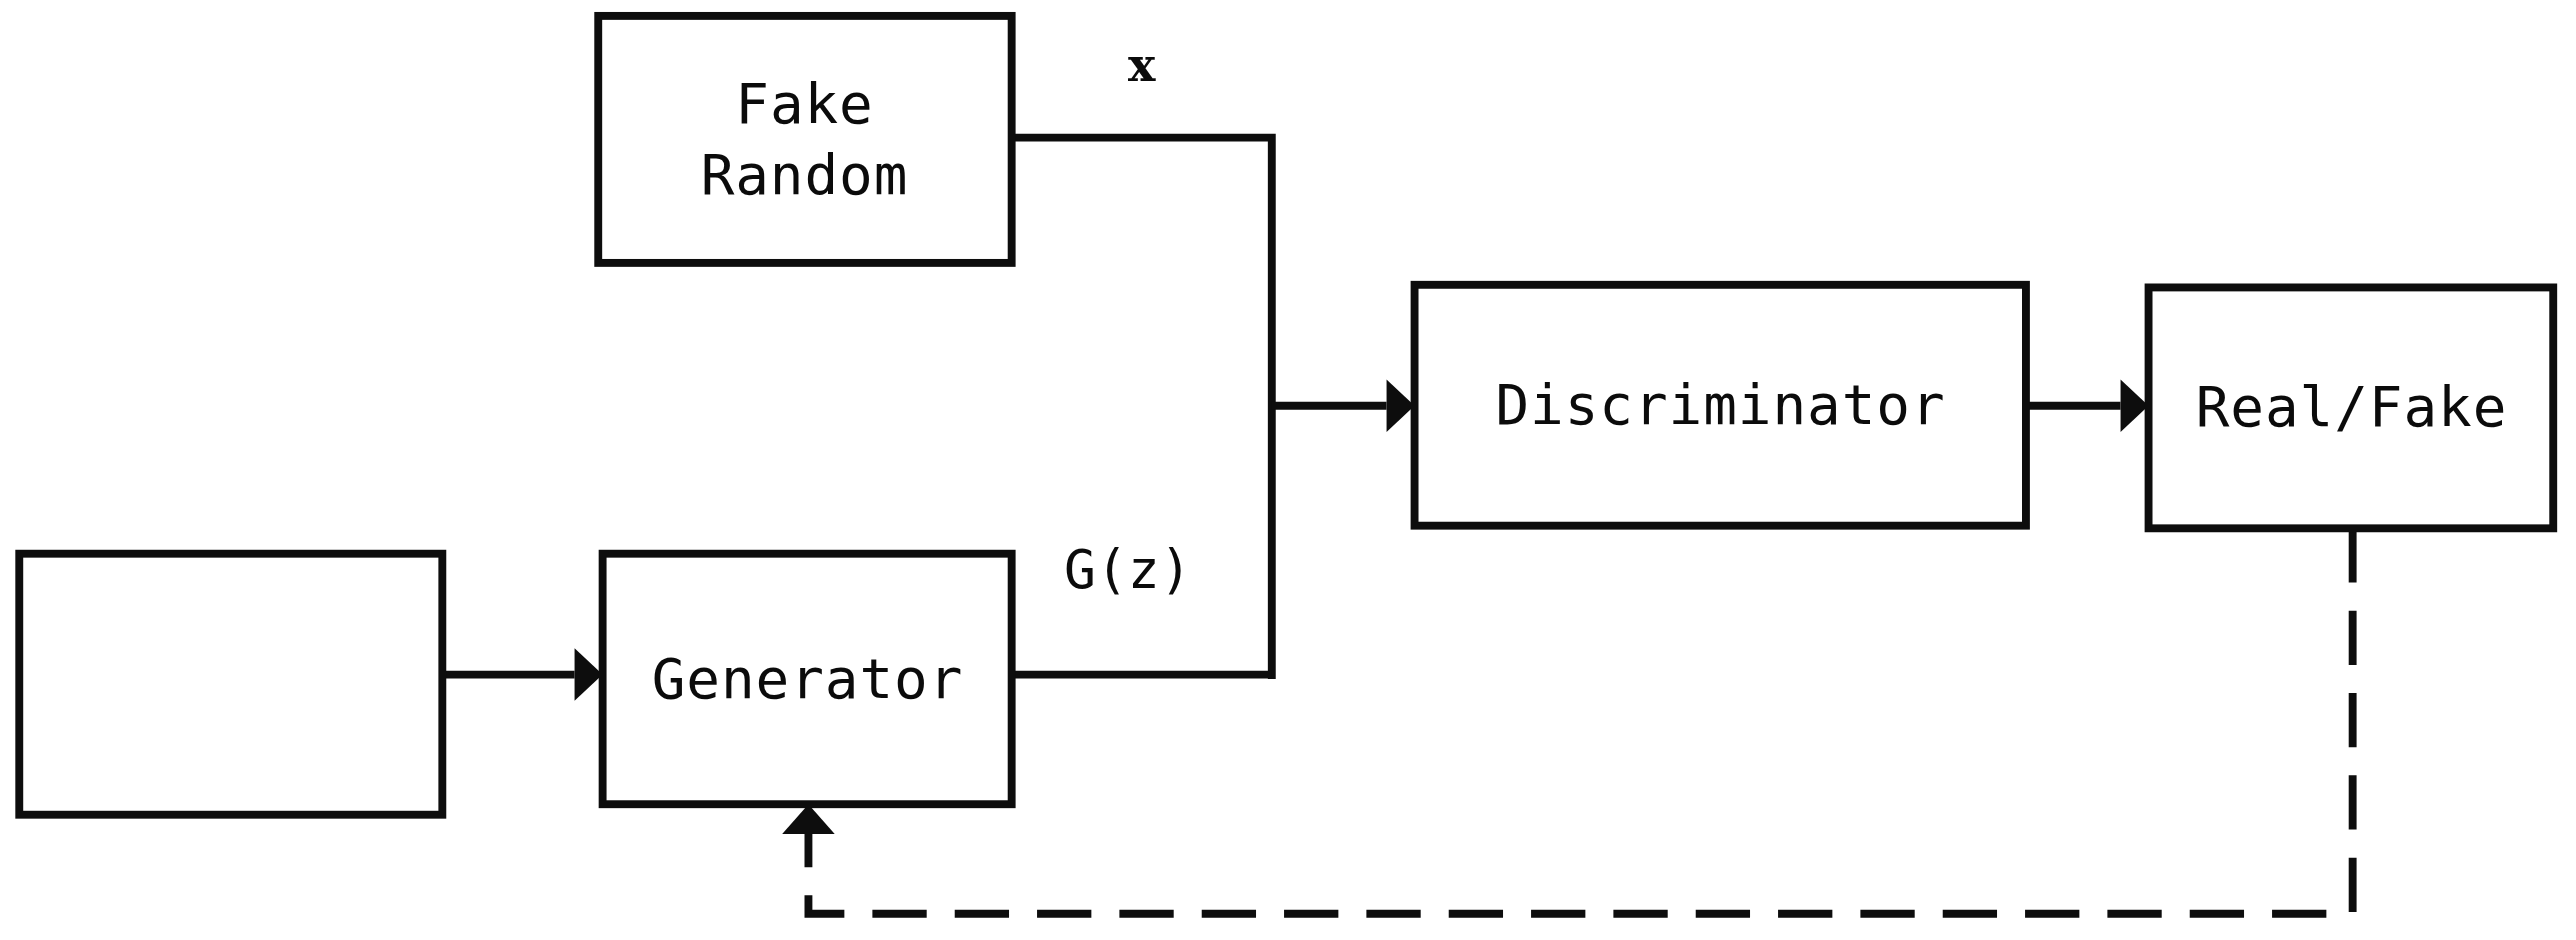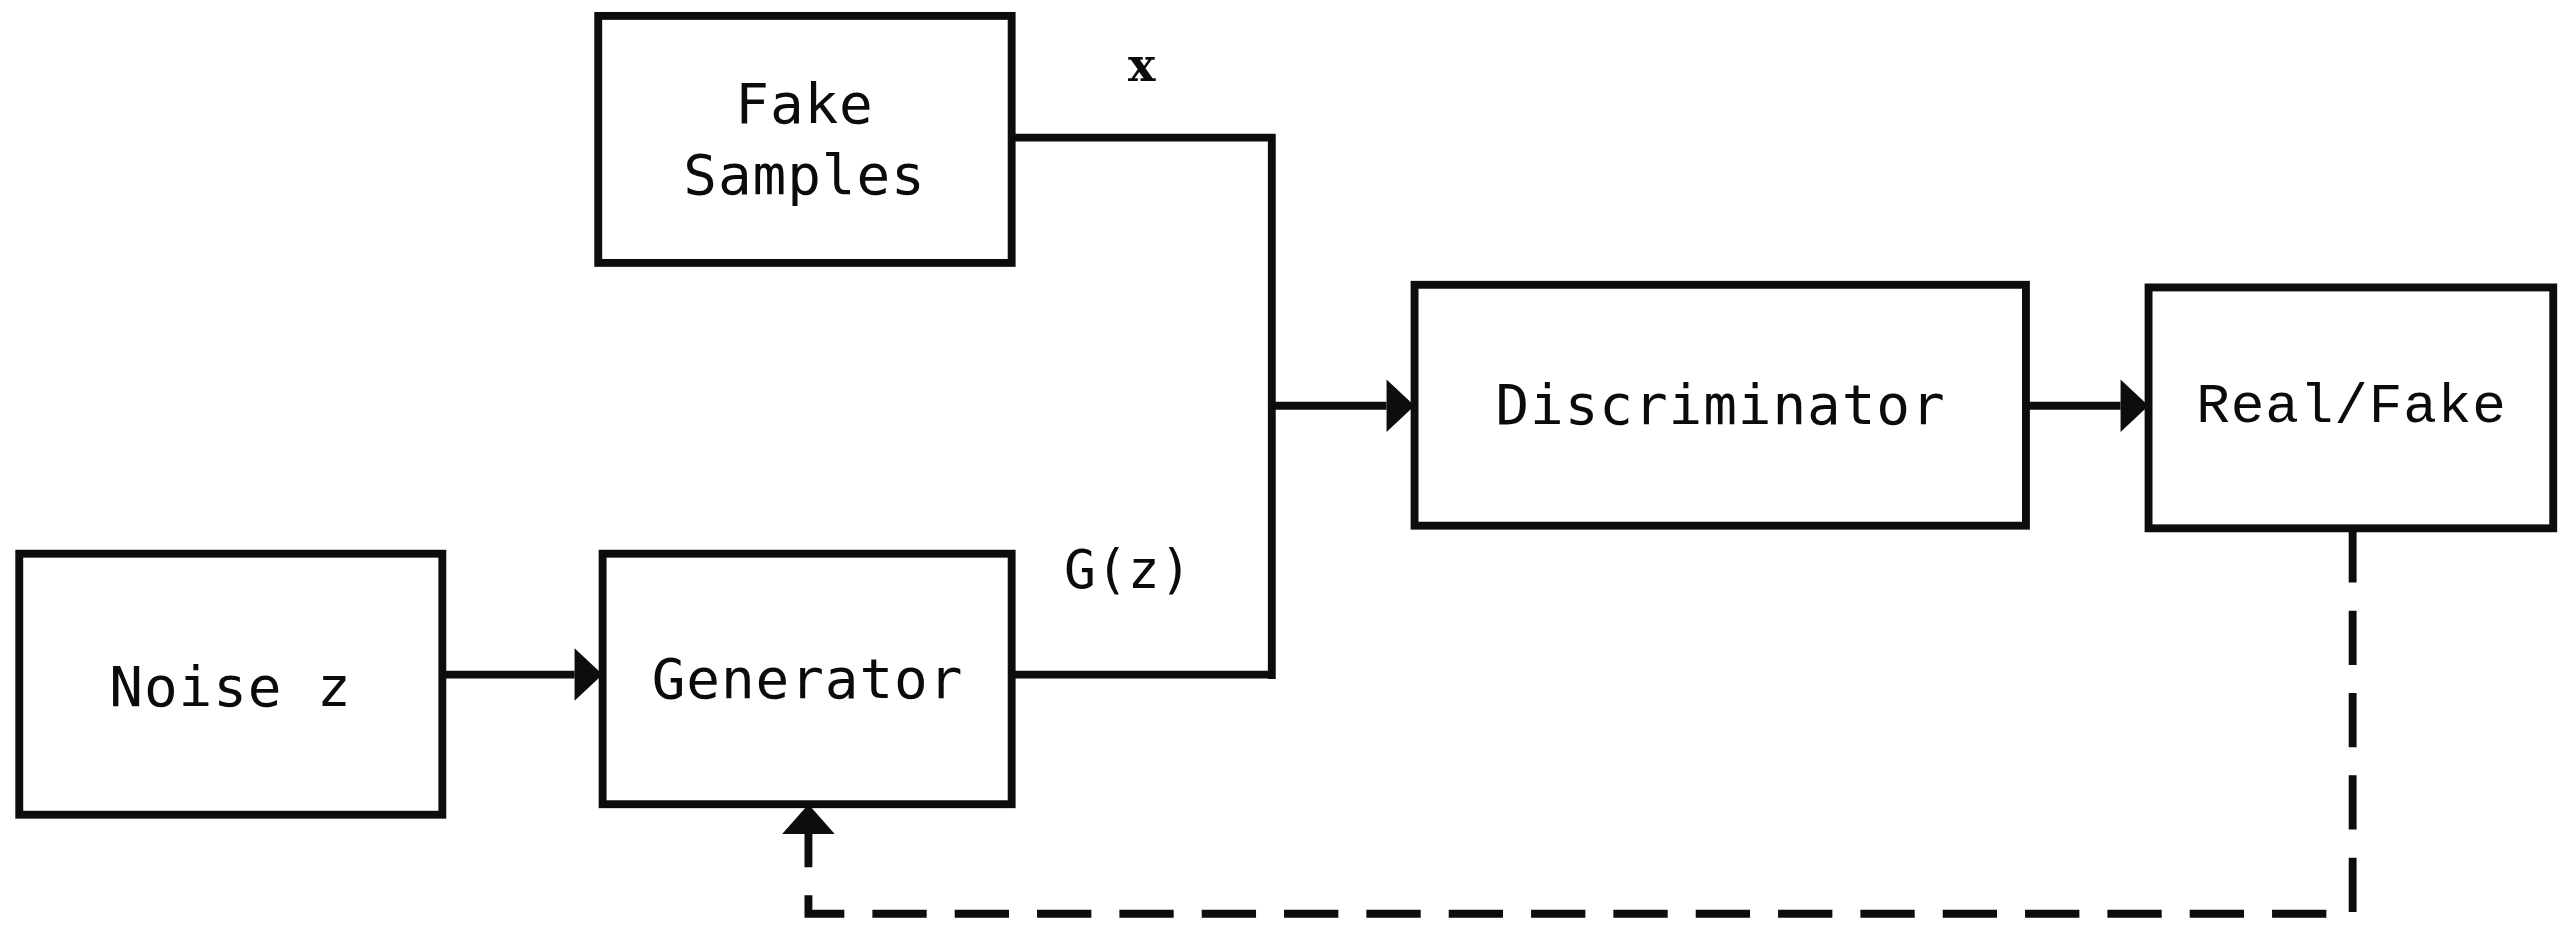--- a/index.html
+++ b/index.html
@@ -105,36 +105,35 @@
 
     <rect class="box-rect" x="683" y="18" width="472" height="282"></rect>
     <rect class="box-rect" x="22" y="632" width="483" height="298"></rect>
     <rect class="box-rect" x="688" y="632" width="467" height="286"></rect>
     <rect class="box-rect" x="1615" y="325" width="698" height="275"></rect>
     <rect class="box-rect" x="2453" y="328" width="462" height="275"></rect>
   </svg>
 
   <div class="box-label" style="left:598px; top:16px; width:413px; height:247px;">
     <span class="line1">Fake</span>
-    <span class="line2">Samples</span>
+    <span class="line2">Random</span>
   </div>
 
   <div class="box-label" style="left:19px; top:554px; width:423px; height:261px;">
-    <span class="line2">Noise z</span>
   </div>
 
   <div class="box-label" style="left:603px; top:554px; width:409px; height:251px;">
     <span class="line1">Generator</span>
   </div>
 
   <div class="box-label" style="left:1415px; top:285px; width:611px; height:241px;">
     <span class="line1">Discriminator</span>
   </div>
 
-  <div class="box-label" style="left:2149px; top:287px; width:405px; height:241px;font-family:Liberation Mono, monospace;">
+  <div class="box-label" style="left:2149px; top:287px; width:405px; height:241px;">
     <span class="line1">Real/Fake</span>
   </div>
 
   <div class="edge-label serif-x" style="left:1128px; top:42px;">x</div>
 
   <div class="edge-label" style="left:1064px; top:543px;">G(z)</div>
 
 </div>
 
 

